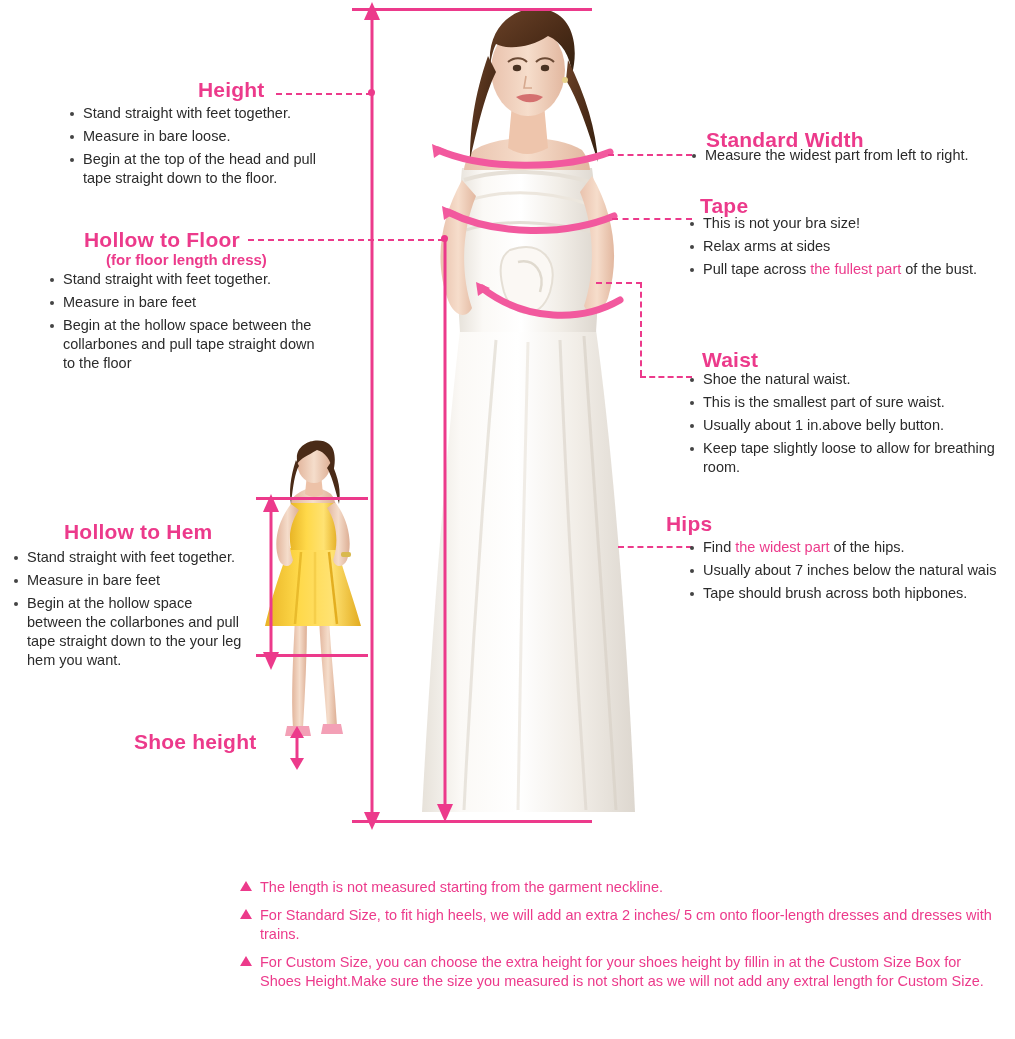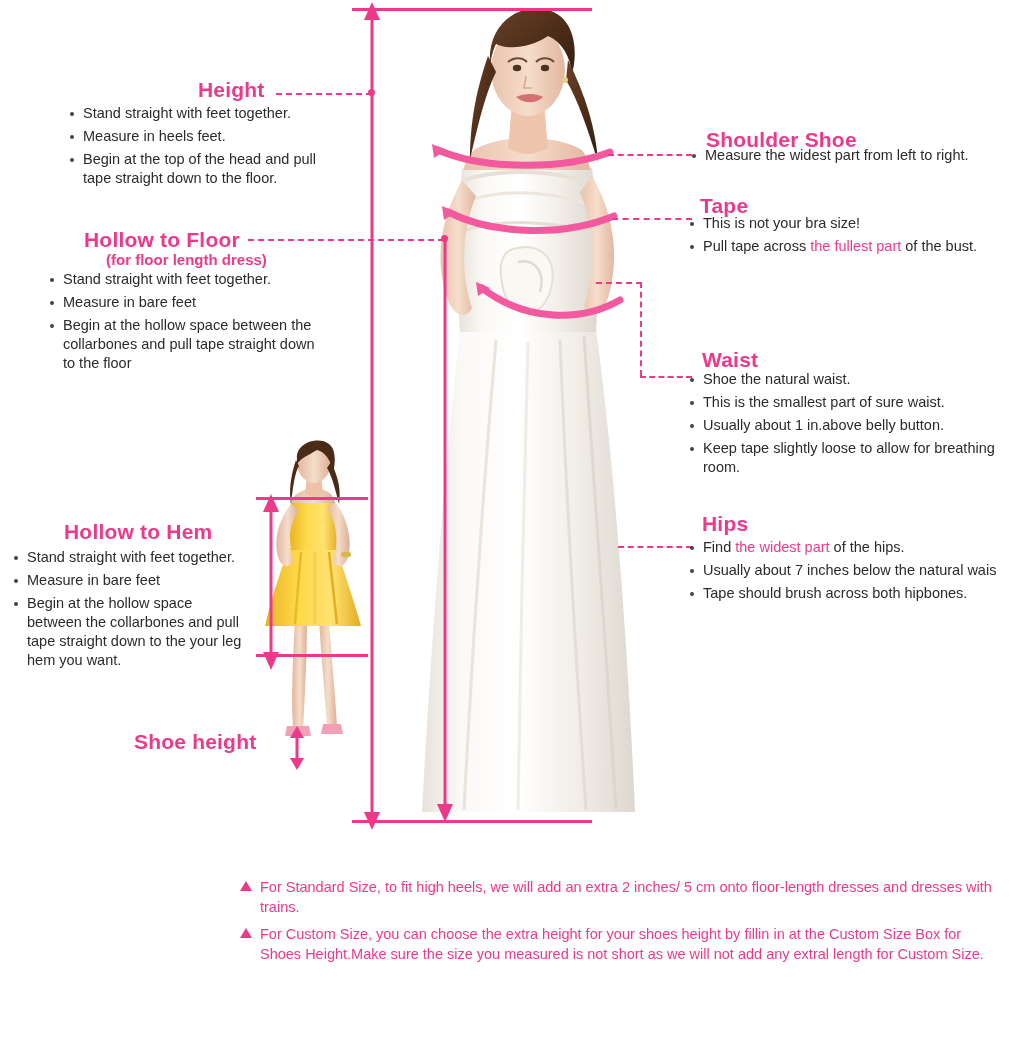--- a/index.html
+++ b/index.html
@@ -268,68 +268,73 @@
 
   <svg style="position:absolute; left:282px; top:726px;" width="30" height="44" viewBox="0 0 30 44">
     <line x1="15" y1="6" x2="15" y2="38" stroke="#ec3a8b" stroke-width="3"></line>
     <polygon points="15,0 8,12 22,12" fill="#ec3a8b"></polygon>
     <polygon points="15,44 8,32 22,32" fill="#ec3a8b"></polygon>
   </svg>
 
   <div class="title" style="left:198px; top:78px;">Height</div>
   <div class="bullets" style="left:68px; top:104px; width:270px;">
     <div class="li">Stand straight with feet together.</div>
-    <div class="li">Measure in heels feet.</div>
+    <div class="li">Measure in bare loose.</div>
     <div class="li">Begin at the top of the head and pull tape straight down to the floor.</div>
   </div>
 
   <div class="title" style="left:84px; top:228px;">Hollow to Floor</div>
   <div class="subtitle" style="left:106px; top:251px;">(for floor length dress)</div>
   <div class="bullets" style="left:48px; top:270px; width:280px;">
     <div class="li">Stand straight with feet together.</div>
     <div class="li">Measure in bare feet</div>
     <div class="li">Begin at the hollow space between the collarbones and pull tape straight down to the floor</div>
   </div>
 
   <div class="title" style="left:40px; top:520px;margin-left:24px;">Hollow to Hem</div>
   <div class="bullets" style="left:12px; top:548px; width:232px;">
     <div class="li">Stand straight with feet together.</div>
     <div class="li">Measure in bare feet</div>
     <div class="li">Begin at the hollow space between the collarbones and pull tape straight down to the your leg hem  you want.</div>
   </div>
 
   <div class="title" style="left:134px; top:730px;">Shoe height</div>
 
-  <div class="title" style="left:706px; top:128px;">Shoulder Shoe</div>
+  <div class="title" style="left:706px; top:128px;">Standard Width</div>
   <div class="bullets" style="left:690px; top:146px; width:320px;">
     <div class="li">Measure the widest part from left to right.</div>
   </div>
 
   <div class="title" style="left:700px; top:194px;">Tape</div>
   <div class="bullets" style="left:688px; top:214px; width:326px;">
     <div class="li">This is not your bra size!</div>
+    <div class="li">Relax arms at sides</div>
     <div class="li">Pull tape across <span class="pinkword">the fullest part</span> of the bust.</div>
   </div>
 
   <div class="title" style="left:702px; top:348px;">Waist</div>
   <div class="bullets" style="left:688px; top:370px; width:320px;">
     <div class="li">Shoe the natural waist.</div>
     <div class="li">This is the smallest part of sure waist.</div>
     <div class="li">Usually about 1 in.above belly button.</div>
     <div class="li">Keep tape slightly loose to allow for breathing room.</div>
   </div>
 
-  <div class="title" style="left:702px; top:512px;">Hips</div>
+  <div class="title" style="left:666px; top:512px;">Hips</div>
   <div class="bullets" style="left:688px; top:538px; width:322px;">
     <div class="li">Find <span class="pinkword">the widest part</span> of the hips.</div>
     <div class="li">Usually about 7 inches below the natural waist.</div>
     <div class="li">Tape should brush across both hipbones.</div>
   </div>
 
   <div class="notes">
+    <div class="note">
+      <span class="tri"></span>
+      <span>The length is not measured starting from the garment neckline.</span>
+    </div>
     <div class="note">
       <span class="tri"></span>
       <span>For Standard Size, to fit high heels, we will add an extra 2 inches/ 5  cm onto floor-length dresses and dresses with trains.</span>
     </div>
     <div class="note">
       <span class="tri"></span>
       <span>For Custom Size, you can choose the extra height for your shoes height by fillin in at the Custom Size Box for Shoes Height.Make sure the size you measured is not short as we will not add any extral length for Custom Size.</span>
     </div>
   </div>
 

